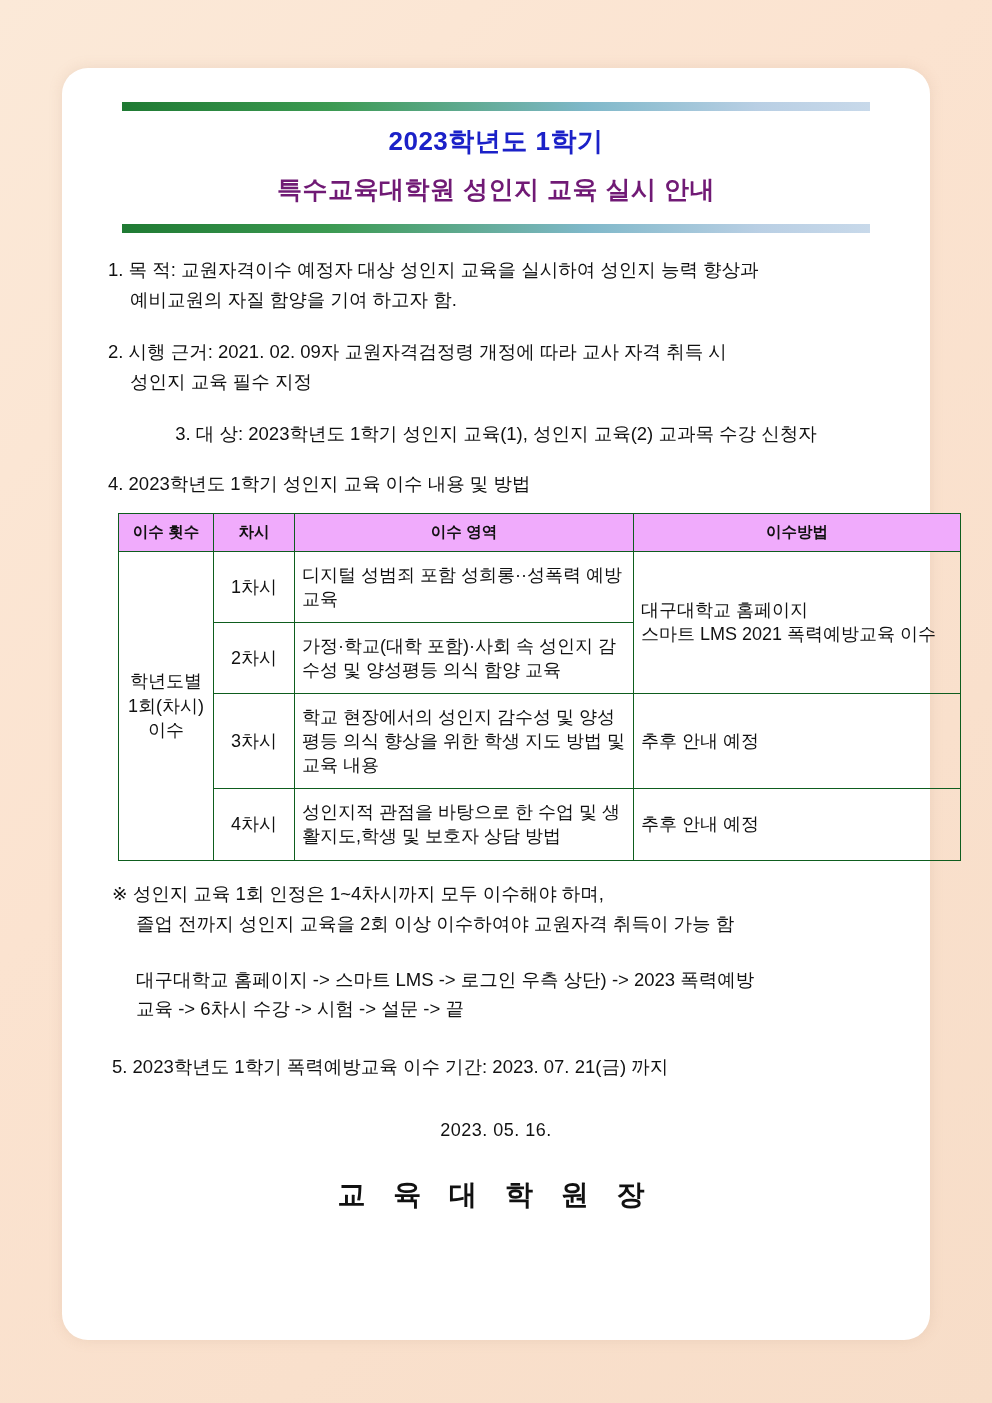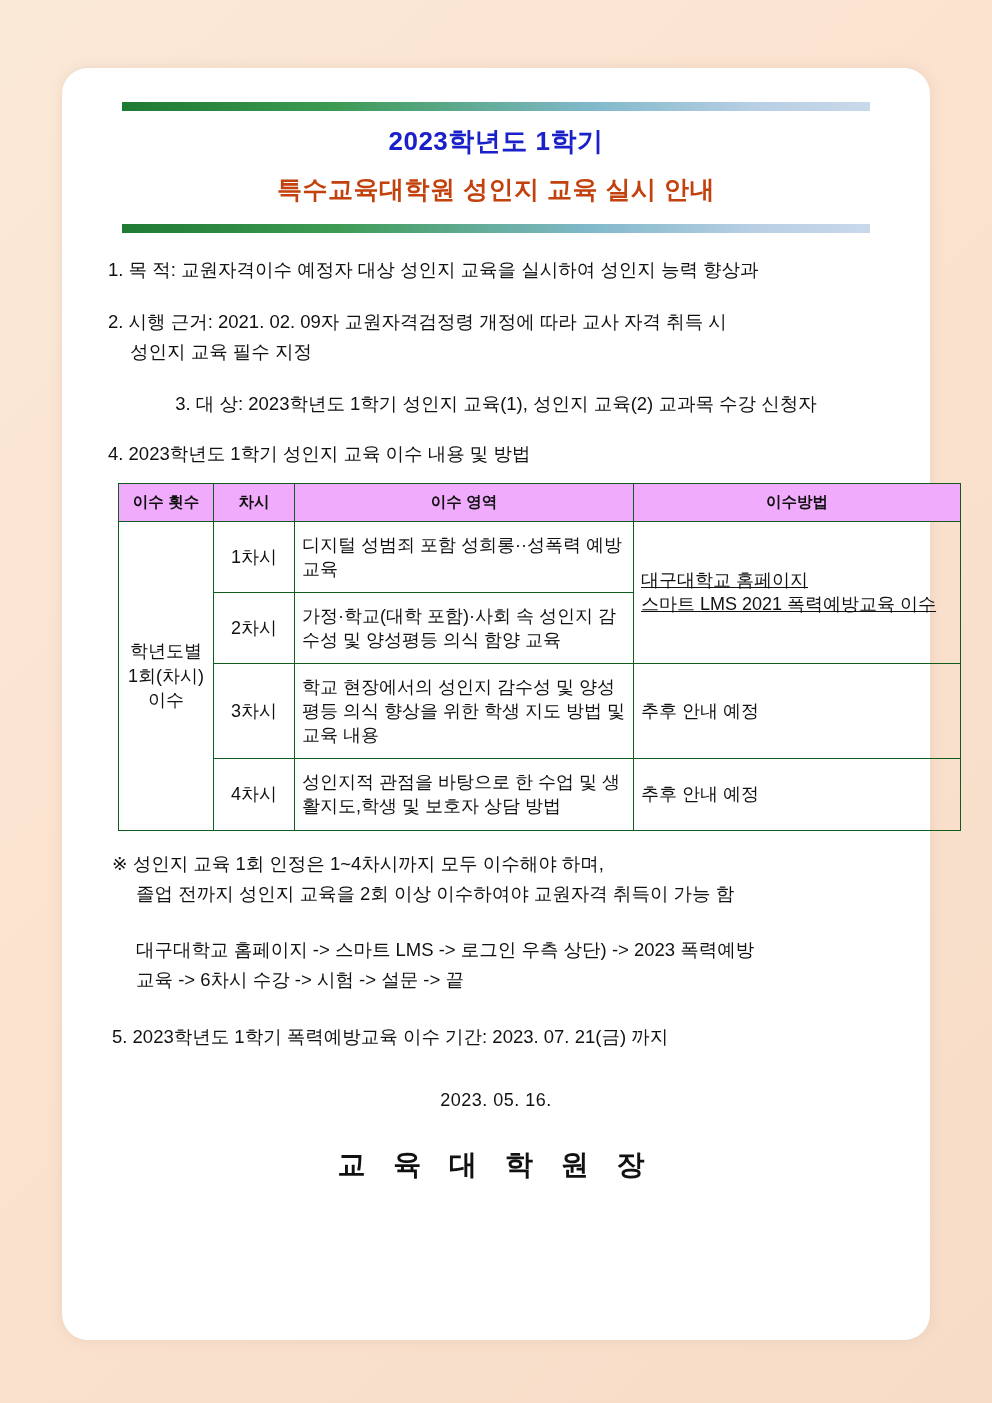--- a/index.html
+++ b/index.html
@@ -38,21 +38,21 @@
     padding: 13px 0 6px 0;
   }
   .title-main {
     color: #1b21c8;
     font-size: 26px;
     font-weight: bold;
     letter-spacing: 0.5px;
     margin-bottom: 14px;
   }
   .title-sub {
-    color: #c2410c;
+    color: #701a75;
     font-size: 25px;
     font-weight: bold;
     letter-spacing: 0.5px;
     margin-bottom: 6px;
   }
   
   .body {
     padding-top: 22px;
     font-size: 18.5px;
     color: #111;
@@ -88,21 +88,21 @@
     font-size: 15.5px;
     padding: 8px 4px;
   }
   .c-count { width: 86px; text-align: center; }
   .c-ses   { width: 72px; text-align: center; }
   .c-area  { width: 330px; }
   .c-meth  { width: 318px; }
   td.center { text-align: center; }
   .blue { color: #1b21c8; font-weight: bold; }
   .blue-n { color: #1b21c8; }
-  .meth-blue { color: #1b21c8; font-weight: bold; line-height: 1.5; text-decoration: underline; }
+  .meth-blue { color: #1b21c8; font-weight: bold; line-height: 1.5; }
   
   .note {
     margin: 18px 0 0 4px;
     font-size: 18.5px;
     line-height: 1.62;
   }
   .note .l2 { display: block; padding-left: 24px; }
   .note-gap { margin-top: 26px; }
   .sec5 {
     margin: 28px 0 0 4px;
@@ -134,20 +134,21 @@
       <div class="title-main">2023학년도 1학기</div>
       <div class="title-sub">특수교육대학원 성인지 교육 실시 안내</div>
     </div>
 
     <div class="rule bottom"></div>
 
     <div class="body">
 
       <div class="item">
         <span class="l1">1. 목 적: 교원자격이수 예정자 대상 성인지 교육을 실시하여 성인지 능력 향상과</span>
+        <span class="l2">예비교원의 자질 함양을 기여 하고자 함.</span>
       </div>
 
       <div class="item">
         <span class="l1">2. 시행 근거:  2021. 02. 09자 교원자격검정령 개정에 따라 교사 자격 취득 시</span>
         <span class="l2">성인지 교육 필수 지정</span>
       </div>
 
       <div class="item item-tight">
         <span class="l1">3. 대 상: 2023학년도 1학기 성인지 교육(1), 성인지 교육(2) 교과목 수강 신청자</span>
       </div>

